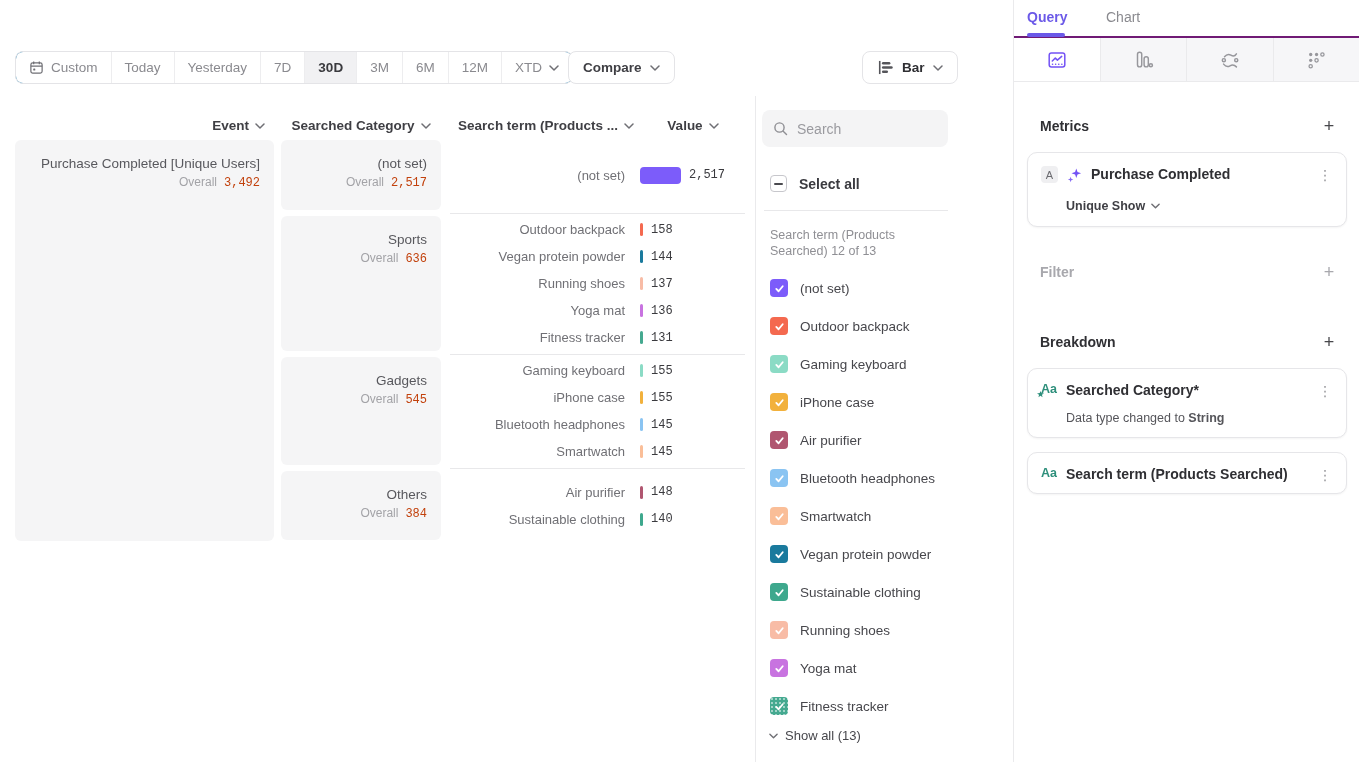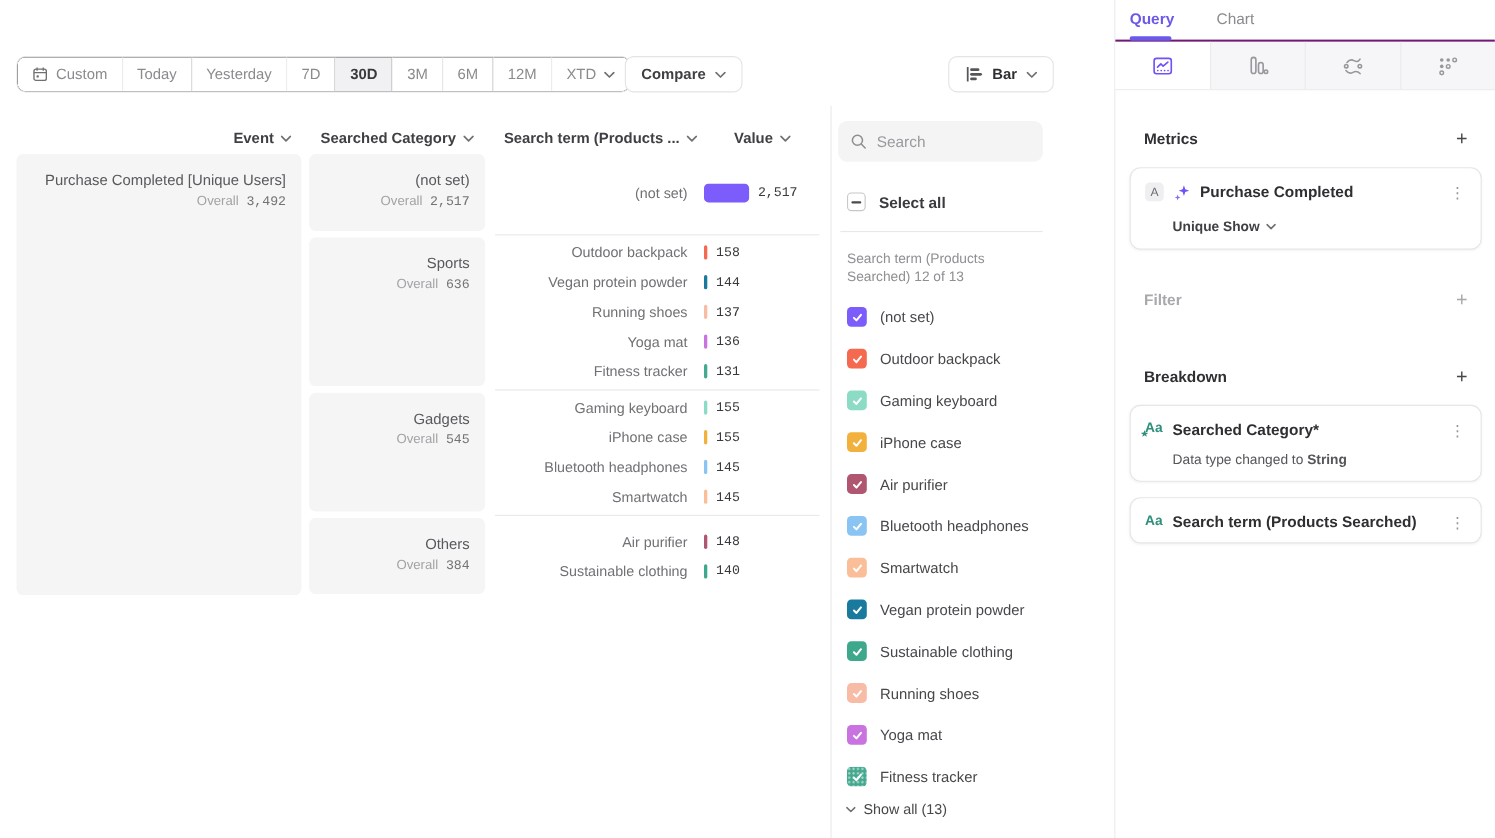--- a/index.html
+++ b/index.html
@@ -4,21 +4,21 @@
 <style>
   * { margin:0; padding:0; box-sizing:border-box; }
   html,body { width:1359px; height:762px; background:#fff; font-family:"Liberation Sans", sans-serif; overflow:hidden; }
   .app { position:relative; width:1359px; height:762px; background:#fff; }
   .abs { position:absolute; }
   svg { display:block; }
 
   
   .toolbar { position:absolute; left:0; top:0; width:1013px; height:96px; }
   .date-seg { position:absolute; left:15px; top:51px; height:33px; display:flex; align-items:stretch;
-              border:1px solid #E4E4E7; border-radius:8px; overflow:hidden; background:#000000; }
+              border:1px solid #E4E4E7; border-radius:8px; overflow:hidden; background:#0369a1; }
   .seg { display:flex; align-items:center; gap:7px; padding:0 13px; font-size:13.5px; color:#8A8A8F;
          background:#fff; border:none; cursor:pointer; white-space:nowrap; }
   .seg + .seg { border-left:1px solid #EDEDEF; }
   .seg.sel { background:#F1F1F3; color:#3A3A3E; font-weight:700; }
   .btn { display:flex; align-items:center; gap:8px; height:33px; padding:0 14px; border:1px solid #E4E4E7;
          border-radius:8px; background:#fff; font-size:13.5px; color:#3F3F44; font-weight:600; cursor:pointer; }
   .compare-btn { position:absolute; left:568px; top:51px; }
   .bar-btn { position:absolute; left:862px; top:51px; color:#2F2F33; }
   .chev { color:#6F6F74; }
 
@@ -27,21 +27,21 @@
         font-size:13.5px; font-weight:600; color:#3F3F44; cursor:pointer; }
   .th-event { left:15px;  width:250px; justify-content:flex-end; }
   .th-cat   { left:281px; width:160px; justify-content:center; }
   .th-term  { left:450px; width:192px; justify-content:center; }
   .th-value { left:645px; width:96px;  justify-content:center; }
 
   
   .gcell { position:absolute; background:#F5F5F6; border-radius:6px; text-align:right; padding:15px 14px 0 0; }
   .gcell .t1 { font-size:13.5px; color:#58585D; line-height:18px; }
   .gcell .t2 { font-size:12px; color:#A3A3A7; margin-top:2px; }
-  .gcell .t2 .num { font-family:"Liberation Mono", monospace; color:#737373; margin-left:7px; font-size:12px; }
+  .gcell .t2 .num { font-family:"Liberation Mono", monospace; color:#c2410c; margin-left:7px; font-size:12px; }
   .event-cell { left:15px; top:140px; width:259px; height:401px; }
   .cat-0 { left:281px; top:140px; width:160px; height:70px; }
   .cat-1 { left:281px; top:216px; width:160px; height:135px; }
   .cat-2 { left:281px; top:357px; width:160px; height:108px; }
   .cat-3 { left:281px; top:471px; width:160px; height:69px; }
 
   .rowscol { position:absolute; left:450px; top:140px; width:300px; height:402px; }
   .rgroup { position:absolute; left:0; width:300px; display:flex; flex-direction:column; justify-content:center; }
   .rg-0 { top:0;     height:70px; }
   .rg-1 { top:76px;  height:135px; }

